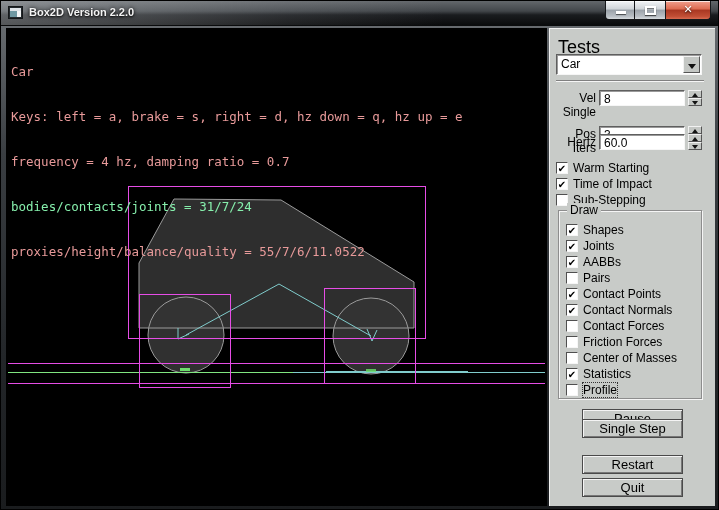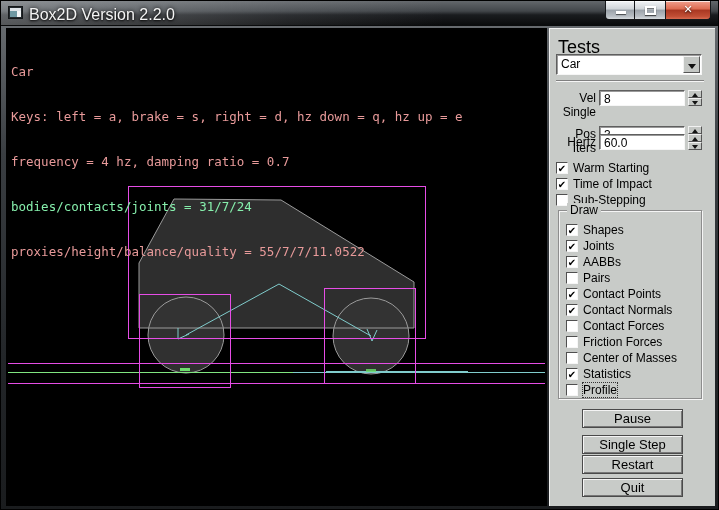--- a/index.html
+++ b/index.html
@@ -11,22 +11,22 @@
   .titlebar { position:absolute; left:0; top:0; width:100%; height:25px;
     background:
       linear-gradient(to right, rgba(210,214,218,.38), rgba(210,214,218,.10) 40%, rgba(0,0,0,0) 62%),
       linear-gradient(to bottom,#63676b 0%,#42464a 42%,#1a1c1f 58%,#0a0b0c 100%);
     border-bottom:1px solid #0a0b0c; }
   .app-icon { position:absolute; left:7px; top:5px; width:15px; height:13px;
     background:#23282c; border:1px solid #15181a; }
   .app-icon .bar { position:absolute; left:1px; top:1px; right:1px; height:3px; background:#dfe4e8; }
   .app-icon .bodyl { position:absolute; left:1px; top:4px; width:7px; bottom:1px; background:#6f98a2; }
   .app-icon .bodyr { position:absolute; left:8px; top:4px; right:1px; bottom:1px; background:#f2f4f5; }
-  .title-text { position:absolute; left:28px; top:5px; font-size:16px; color:#f4f4f4;
-    text-shadow:0 0 4px rgba(0,0,0,.9), 0 1px 2px rgba(0,0,0,.8); }
+  .title-text { position:absolute; left:28px; top:5px; font-size:11px; color:#f4f4f4;
+    text-shadow:0 0 4px rgba(0,0,0,.9), 0 1px 2px rgba(0,0,0,.8);font-weight:bold; }
   .winbtns { position:absolute; right:7px; top:0; height:19px; display:flex; }
   .winbtn { position:relative; height:19px; border:1px solid #16181b; border-top:none;
     background:linear-gradient(to bottom,#f2f4f6 0%,#cfd4d8 45%,#9aa1a8 50%,#b9bfc5 85%,#d6dadd 100%);
     box-shadow:inset 0 1px 0 rgba(255,255,255,.75); }
   .winbtn.min { width:30px; border-radius:0 0 0 4px; }
   .winbtn.max { width:31px; border-left:none; }
   .winbtn.close { width:45px; border-left:none; border-radius:0 0 4px 0;
     background:linear-gradient(to bottom,#f0a08e 0%,#dd6a50 45%,#a93722 50%,#c14e35 85%,#d96a4f 100%); }
   .glyph-min { position:absolute; left:10px; top:10px; width:10px; height:3px; background:#fff;
     box-shadow:0 1px 1px rgba(0,0,0,.6); }
@@ -138,21 +138,21 @@
 
         <rect x="174" y="340" width="10" height="2.5" fill="#6ce06c"></rect>
         <rect x="360" y="341" width="10" height="2.5" fill-opacity="0.8" fill="#6ce06c"></rect>
       </g>
     </svg>
     <div class="info">
       <div style="color:#e89a9a">Car</div>
       <div style="color:#e89a9a">Keys: left = a, brake = s, right = d, hz down = q, hz up = e</div>
       <div style="color:#e89a9a">frequency = 4 hz, damping ratio = 0.7</div>
       <div style="color:#86efac">bodies/contacts/joints = 31/7/24</div>
-      <div style="color:#e89a9a">proxies/height/balance/quality = 55/7/7/11.0522</div>
+      <div style="color:#e89a9a">proxies/height/balance/quality = 55/7/6/11.0522</div>
     </div>
   </div>
 
   <div class="panel">
 
     <div class="lbl" style="left:8px; top:8px;">Tests</div>
 
     <div class="combo sunken">
       <div class="val">Car</div>
       <div class="btn">
@@ -261,18 +261,18 @@
         <div class="cbbox">✔</div>
         <div class="cbtext">Statistics</div>
       </div>
       <div class="cbrow" style="left:7px; top:172px;">
         <div class="cbbox"></div>
         <div class="cbtext focused">Profile</div>
       </div>
     </div>
 
     <div class="pbtn" style="top:380px;">Pause</div>
-    <div class="pbtn" style="top:390px;margin-top:16px;">Single Step</div>
+    <div class="pbtn" style="top:390px;">Single Step</div>
     <div class="pbtn" style="top:449px;">Quit</div>
     <div class="pbtn" style="top:426px;">Restart</div>
   </div>
 
 </div>
 
 </body></html>

